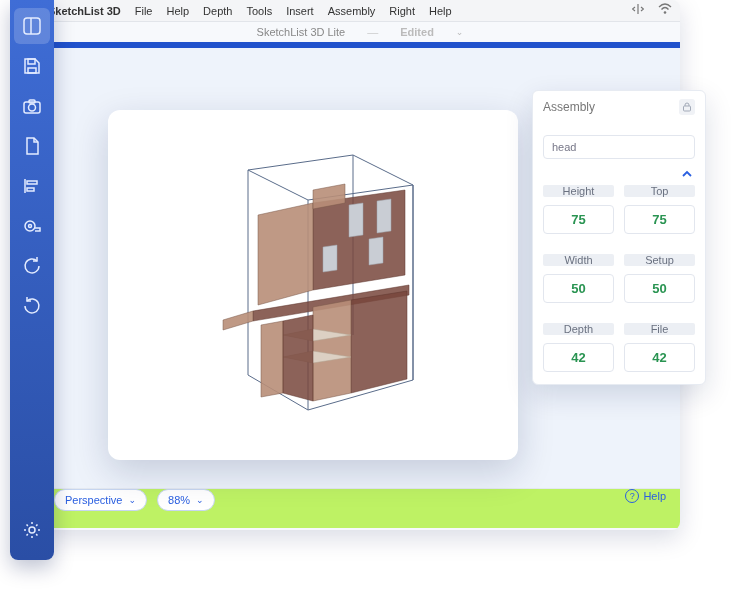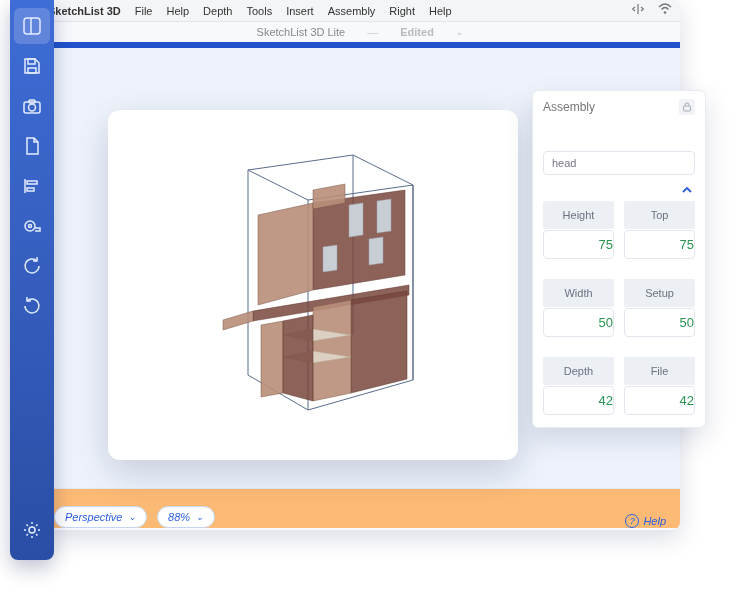--- a/index.html
+++ b/index.html
@@ -57,26 +57,25 @@
     background: #2152cc;
   }
   .workspace {
     position: relative;
     height: 440px;
     background: #eef3fb;
   }
   .status-bar {
     height: 40px;
     display: flex;
-    align-items: flex-end;
+    align-items: flex-start;
     padding: 0 14px;
     gap: 10px;
-    background: #fdba74;
+    background: #bef264;
     border-top: 1px solid #e3e8f0;
-    font-style: italic;
   }
   .pill {
     display: inline-flex;
     align-items: center;
     gap: 6px;
     padding: 4px 10px;
     border: 1px solid #c7d6f0;
     border-radius: 12px;
     color: #2a5fe0;
     font-size: 11px;
@@ -148,21 +147,21 @@
   }
   .assembly-panel .panel-header {
     display:flex; align-items:center; justify-content:space-between;
     padding: 8px 10px; font-size: 12px; color:#777;
   }
   .assembly-panel .close {
     width:16px;height:16px;border-radius:3px;background:#f0f2f6;
     display:flex;align-items:center;justify-content:center;color:#a3aab8;font-size:10px;
   }
   .assembly-panel .name-input {
-    margin: 28px 10px 10px 10px;
+    margin: 12px 10px 10px 10px;
     border:1px solid #e2e6ee;
     border-radius:4px;
     padding: 5px 8px;
     font-size: 11px;
     color: #778;
   }
   .assembly-panel .collapse {
     display:flex; justify-content:flex-end; padding: 0 12px 6px;
     color:#2a5fe0; font-size:12px;
   }
@@ -171,31 +170,32 @@
     grid-template-columns: 1fr 1fr;
     gap: 8px 10px;
     padding: 0 10px;
   }
   .dim-cell {}
   .dim-lbl {
     background:#eceff4;
     text-align:center;
     font-size:11px;
     color:#6a7180;
-    padding:8px 0;
+    padding:0 0;
     border-radius:2px;
-    margin-bottom:1px;
+    margin-bottom:8px;
   }
   .dim-val {
     border:1px solid #e2e6ee;
     border-radius:4px;
-    text-align:right;
+    text-align:center;
     padding:6px 0;
     color:#2a9452;
     font-size:13px;
+    font-weight:bold;
   }
   .dim-spacer { grid-column: span 2; height:4px; }
 
   
   .scene { position:relative; width: 300px; height: 300px; }
   .wirebox { position:absolute; }
   .wirebox line, .wirebox polyline, .wirebox polygon { stroke:#5a6c8a; stroke-width:1; fill:none; }
   .wood { fill: rgba(120,70,60,0.85); stroke:#5e362f; stroke-width:0.5; }
   .wood-light { fill: rgba(184,142,120,0.9); stroke:#7a584b; stroke-width:0.5; }
   .shelf { fill:#dcd0c3; stroke:#b3a493; stroke-width:0.5; }

